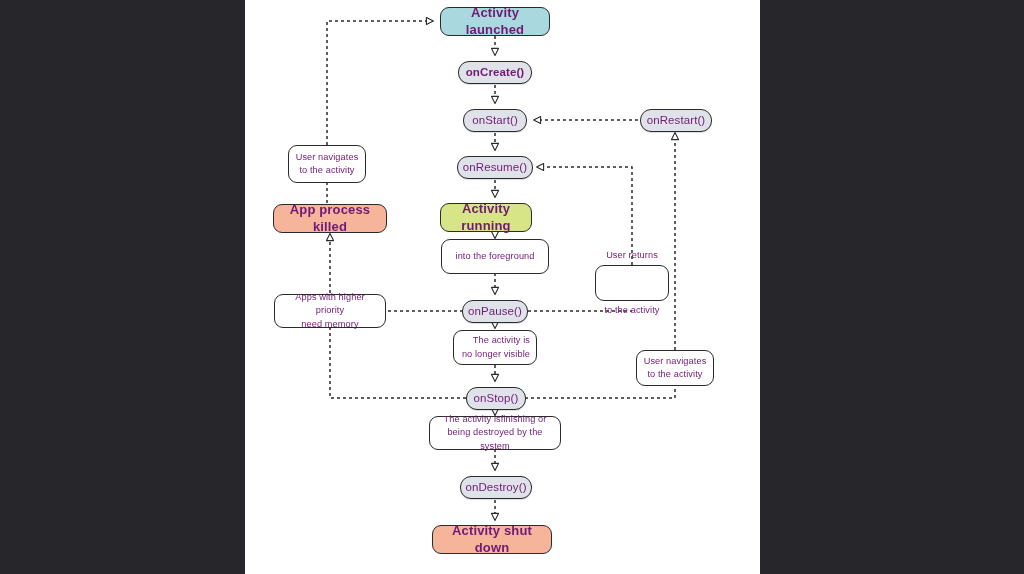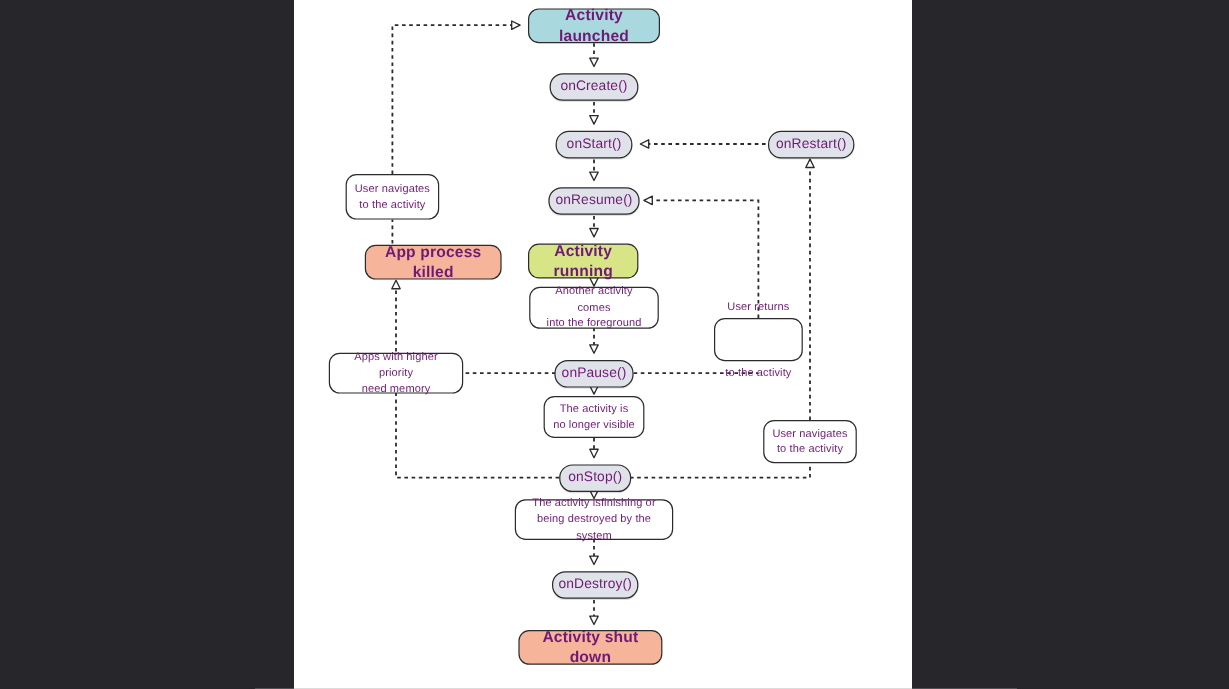--- a/index.html
+++ b/index.html
@@ -105,57 +105,56 @@
         <path d="M466,398 L330,398 L330,323"></path>
 
         <path d="M525,398 L675,398 L675,386"></path>
 
         <path d="M327,203 L327,183"></path>
       </g>
     </svg>
 
     <div class="node state launched" style="left:440px;top:7px;width:110px;">Activity launched</div>
 
-    <div class="node callback" style="left:458px;top:61px;width:74px;">onCreate()</div>
+    <div class="node callback" style="left:458px;top:61px;width:74px;font-weight:bold;">onCreate()</div>
 
     <div class="node callback" style="left:463px;top:109px;width:64px;">onStart()</div>
 
     <div class="node callback" style="left:457px;top:156px;width:76px;">onResume()</div>
 
     <div class="node state running" style="left:440px;top:203px;width:92px;">Activity running</div>
 
     <div class="node note" style="left:441px;top:239px;width:108px;height:35px;flex-direction:column;">
-      <span>Another activity comes</span>
       <span>into the foreground</span>
     </div>
 
     <div class="node callback" style="left:462px;top:300px;width:66px;">onPause()</div>
 
-    <div class="node note" style="left:453px;top:330px;width:84px;height:35px;flex-direction:column;">
+    <div class="node note" style="left:453px;top:330px;width:84px;height:35px;flex-direction:column;align-items:flex-end;">
       <span>The activity is</span>
       <span>no longer visible</span>
     </div>
 
     <div class="node callback" style="left:466px;top:387px;width:60px;">onStop()</div>
 
     <div class="node note" style="left:429px;top:416px;width:132px;height:33px;flex-direction:column;">
       <span>The activity isfinishing or</span>
       <span>being destroyed by the system</span>
     </div>
 
     <div class="node callback" style="left:460px;top:476px;width:72px;">onDestroy()</div>
 
     <div class="node state shutdown" style="left:432px;top:525px;width:120px;">Activity shut down</div>
 
     <div class="node note" style="left:288px;top:145px;width:78px;height:38px;flex-direction:column;">
       <span>User navigates</span>
       <span>to the activity</span>
     </div>
 
-    <div class="node state killed" style="left:273px;top:204px;width:114px;margin-left:31px;">App process killed</div>
+    <div class="node state killed" style="left:273px;top:204px;width:114px;">App process killed</div>
 
     <div class="node note" style="left:274px;top:294px;width:112px;height:30px;flex-direction:column;">
       <span>Apps with higher priority</span>
       <span>need memory</span>
     </div>
 
     <div class="node callback" style="left:640px;top:109px;width:72px;">onRestart()</div>
 
     <div class="node note" style="left:595px;top:265px;width:74px;height:36px;flex-direction:column;gap:42px;">
       <span>User returns</span>

